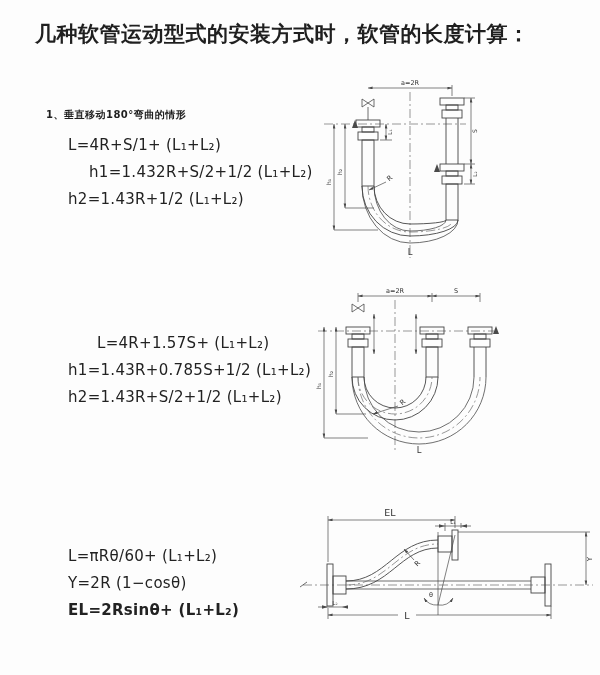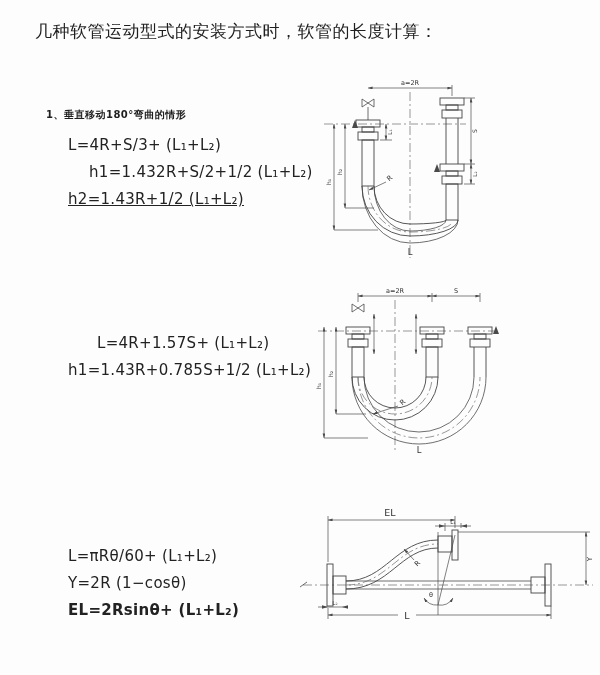--- a/index.html
+++ b/index.html
@@ -1,21 +1,21 @@
 <!DOCTYPE html>
 <html><head>
 <meta charset="utf-8">
 <style>
   html,body{margin:0;padding:0;background:#ffffff;}
   .page{
     position:relative;width:600px;height:675px;background:#fdfdfd;overflow:hidden;
     font-family:"DejaVu Sans","Liberation Sans",sans-serif;color:#2b2b2b;
   }
   .title{
-    position:absolute;left:35px;top:20px;font-size:17px;font-weight:normal;
+    position:absolute;left:35px;top:20px;font-size:21px;font-weight:bold;
     letter-spacing:0.5px;color:#1f1f1f;
   }
   .section{position:absolute;left:46px;}
   .sec-heading{font-size:10px;font-weight:bold;color:#1f1f1f;letter-spacing:0.5px;}
   .formula{position:absolute;left:22px;font-size:15px;color:#222;white-space:nowrap;letter-spacing:0.3px;}
   .diag{position:absolute;}
   svg{display:block;}
   .ln{stroke:#4a4a4a;stroke-width:0.8;fill:none;}
   .ln2{stroke:#444;stroke-width:0.9;fill:none;}
   .cl{stroke:#6a6a6a;stroke-width:0.7;fill:none;stroke-dasharray:9 3 2 3;}
@@ -26,28 +26,29 @@
 </style>
 </head>
 <body>
 
 <div class="page">
 
   <div class="title">几种软管运动型式的安装方式时，软管的长度计算：</div>
 
   <div class="section" style="top:108px;width:260px;height:110px;">
     <div class="sec-heading">1、垂直移动180°弯曲的情形</div>
-    <div class="formula" style="top:28px;">L=4R+S/3+ (L₁+L₂)</div>
+    <div class="formula" style="top:28px;">L=4R+S/1+ (L₁+L₂)</div>
     <div class="formula" style="top:55px;margin-left:21px;">h1=1.432R+S/2+1/2 (L₁+L₂)</div>
-    <div class="formula" style="top:82px;text-decoration:underline;">h2=1.43R+1/2 (L₁+L₂)</div>
+    <div class="formula" style="top:82px;">h2=1.43R+1/2 (L₁+L₂)</div>
   </div>
 
   <div class="section" style="top:306px;width:260px;height:110px;">
     <div class="formula" style="top:28px;margin-left:29px;">L=4R+1.57S+ (L₁+L₂)</div>
     <div class="formula" style="top:55px;">h1=1.43R+0.785S+1/2 (L₁+L₂)</div>
+    <div class="formula" style="top:82px;">h2=1.43R+S/2+1/2 (L₁+L₂)</div>
   </div>
 
   <div class="section" style="top:519px;width:270px;height:110px;">
     <div class="formula" style="top:28px;">L=πRθ/60+ (L₁+L₂)</div>
     <div class="formula" style="top:55px;text-align:center;">Y=2R (1−cosθ)</div>
     <div class="formula" style="top:82px;font-weight:bold;">EL=2Rsinθ+ (L₁+L₂)</div>
   </div>
 
   <svg class="diag" style="left:312px;top:74px;" width="195" height="190" viewBox="0 0 195 190">
     <defs>

